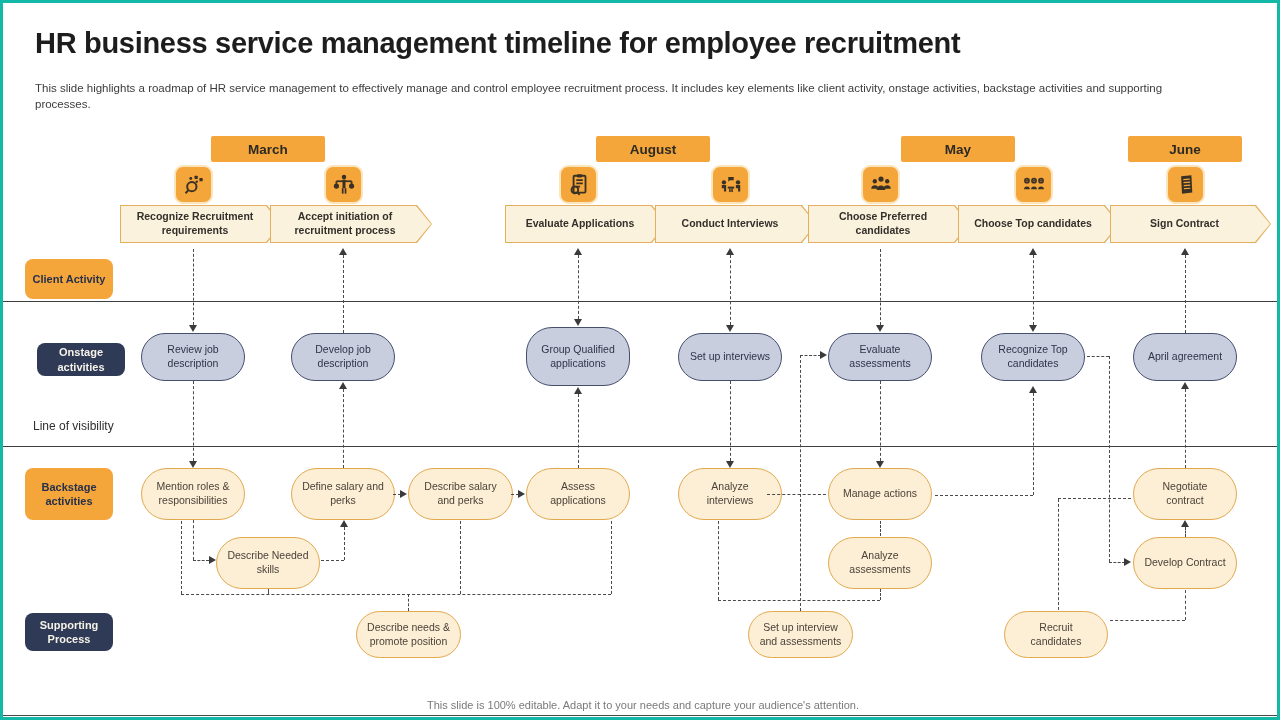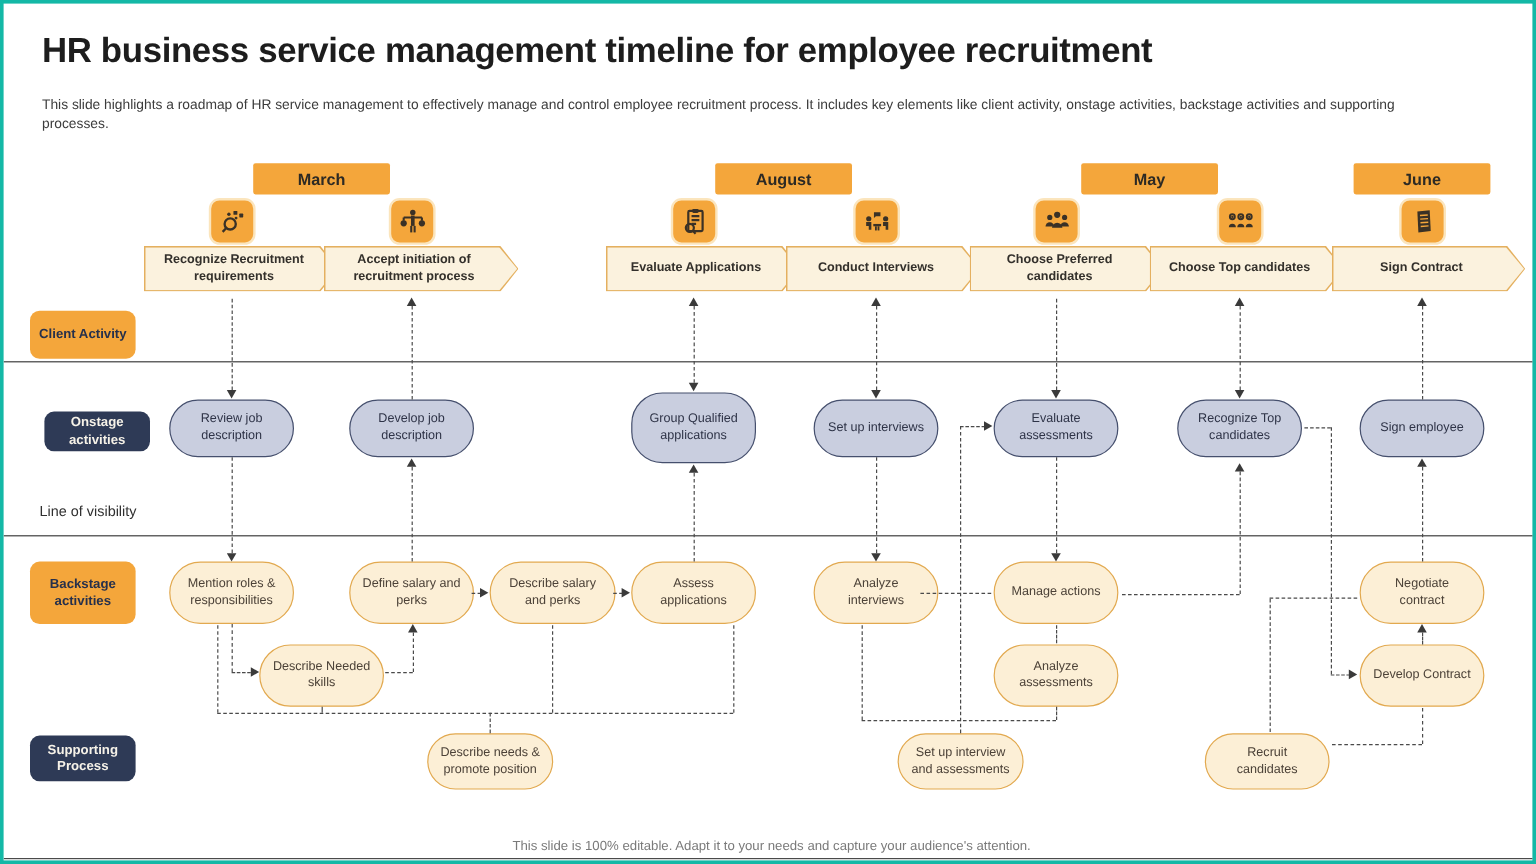--- a/index.html
+++ b/index.html
@@ -225,21 +225,21 @@
   <div class="solidline" style="top:443px"></div>
   <div class="visibility">Line  of visibility</div>
 
   <div class="rowlabel navy" style="top:340px; height:33px;margin-left:12px;">Onstage activities</div>
   <div class="pill onstage" style="left:138px;  top:330px; width:104px; height:48px">Review job description</div>
   <div class="pill onstage" style="left:288px;  top:330px; width:104px; height:48px">Develop job description</div>
   <div class="pill onstage" style="left:523px;  top:324px; width:104px; height:59px">Group Qualified applications</div>
   <div class="pill onstage" style="left:675px;  top:330px; width:104px; height:48px">Set up interviews</div>
   <div class="pill onstage" style="left:825px;  top:330px; width:104px; height:48px">Evaluate assessments</div>
   <div class="pill onstage" style="left:978px;  top:330px; width:104px; height:48px">Recognize Top candidates</div>
-  <div class="pill onstage" style="left:1130px; top:330px; width:104px; height:48px">Sign employee</div>
+  <div class="pill onstage" style="left:1130px; top:330px; width:104px; height:48px">April agreement</div>
 
   <div class="rowlabel orange" style="top:465px; height:52px;">Backstage activities</div>
   <div class="pill back" style="left:138px;  top:465px; width:104px; height:52px">Mention roles &amp; responsibilities</div>
   <div class="pill back" style="left:288px;  top:465px; width:104px; height:52px">Define salary and perks</div>
   <div class="pill back" style="left:405px;  top:465px; width:105px; height:52px">Describe salary and perks</div>
   <div class="pill back" style="left:523px;  top:465px; width:104px; height:52px">Assess applications</div>
   <div class="pill back" style="left:675px;  top:465px; width:104px; height:52px">Analyze interviews</div>
   <div class="pill back" style="left:825px;  top:465px; width:104px; height:52px">Manage actions</div>
   <div class="pill back" style="left:1130px; top:465px; width:104px; height:52px">Negotiate contract</div>
   <div class="pill back" style="left:213px;  top:534px; width:104px; height:52px">Describe Needed skills</div>

